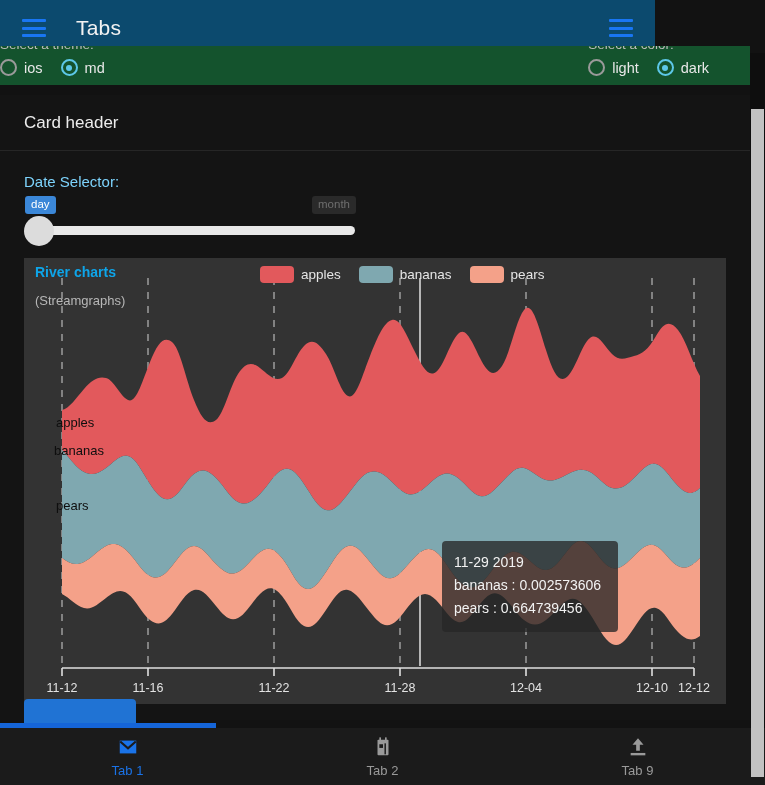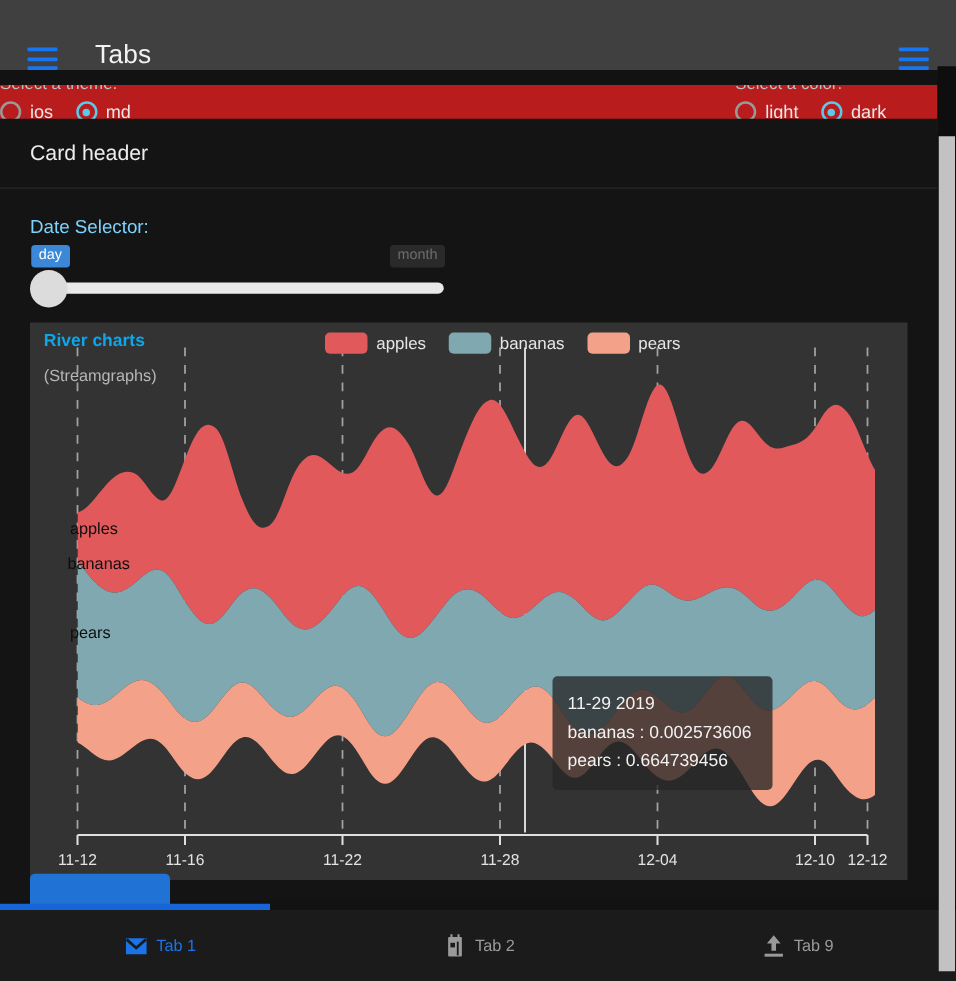--- a/index.html
+++ b/index.html
@@ -7,42 +7,42 @@
     width: 765px; height: 785px;
     background: #121212;
     font-family: "Liberation Sans", sans-serif;
     overflow: hidden;
   }
   #app { position: relative; width: 765px; height: 785px; background: #121212; }
 
   
   .toolbar {
     position: absolute; top: 0; left: 0;
-    width: 765px; height: 56px;
-    background: #404040;
-    display: flex; align-items: flex-end;
+    width: 655px; height: 56px;
+    background: #0c4a6e;
+    display: flex; align-items: center;
   }
   .ham {
     width: 24px; height: 18px;
     display: flex; flex-direction: column; justify-content: space-between;
     cursor: pointer;
   }
   .ham i { display: block; height: 3px; width: 100%; background: #1976f3; border-radius: 1px; }
   .ham-left { margin-left: 22px; }
   .ham-right { margin-left: auto; margin-right: 22px; }
   .toolbar-title {
     margin-left: 30px;
     color: #f2f2f2; font-size: 21px; font-weight: 400; letter-spacing: .2px;
   }
 
   
   .selstrip {
-    position: absolute; top: 68px; left: 0;
+    position: absolute; top: 46px; left: 0;
     width: 750px; height: 39px;
-    background: #b91c1c;
+    background: #14532d;
     overflow: hidden;
   }
   .selgroup { position: absolute; }
   .selgroup.left { left: 0px; top: -9px; }
   .selgroup.right { right: 41px; top: -9px; }
   .sel-caption {
     color: #bdbdbd; font-size: 13.5px; line-height: 16px;
     white-space: nowrap;
   }
   .radio-row { display: flex; align-items: center; gap: 18px; margin-top: 6px; }
@@ -145,21 +145,21 @@
   }
 
   
   .tabbar {
     position: absolute; left: 0; top: 728px;
     width: 765px; height: 57px;
     background: #1b1b1b;
     display: flex;
   }
   .tabitem {
-    flex: 1; display: flex; 
+    flex: 1; display: flex; flex-direction: column;
     align-items: center; justify-content: center; gap: 5px;
     cursor: pointer;
   }
   .tabicon { width: 22px; height: 22px; display: block; }
   .tablabel { font-size: 13px; }
   .tabitem.active .tablabel { color: #1a73e8; }
   .tabitem.inactive .tablabel { color: #9a9a9a; }
 
   
   .scrollbar-track {

